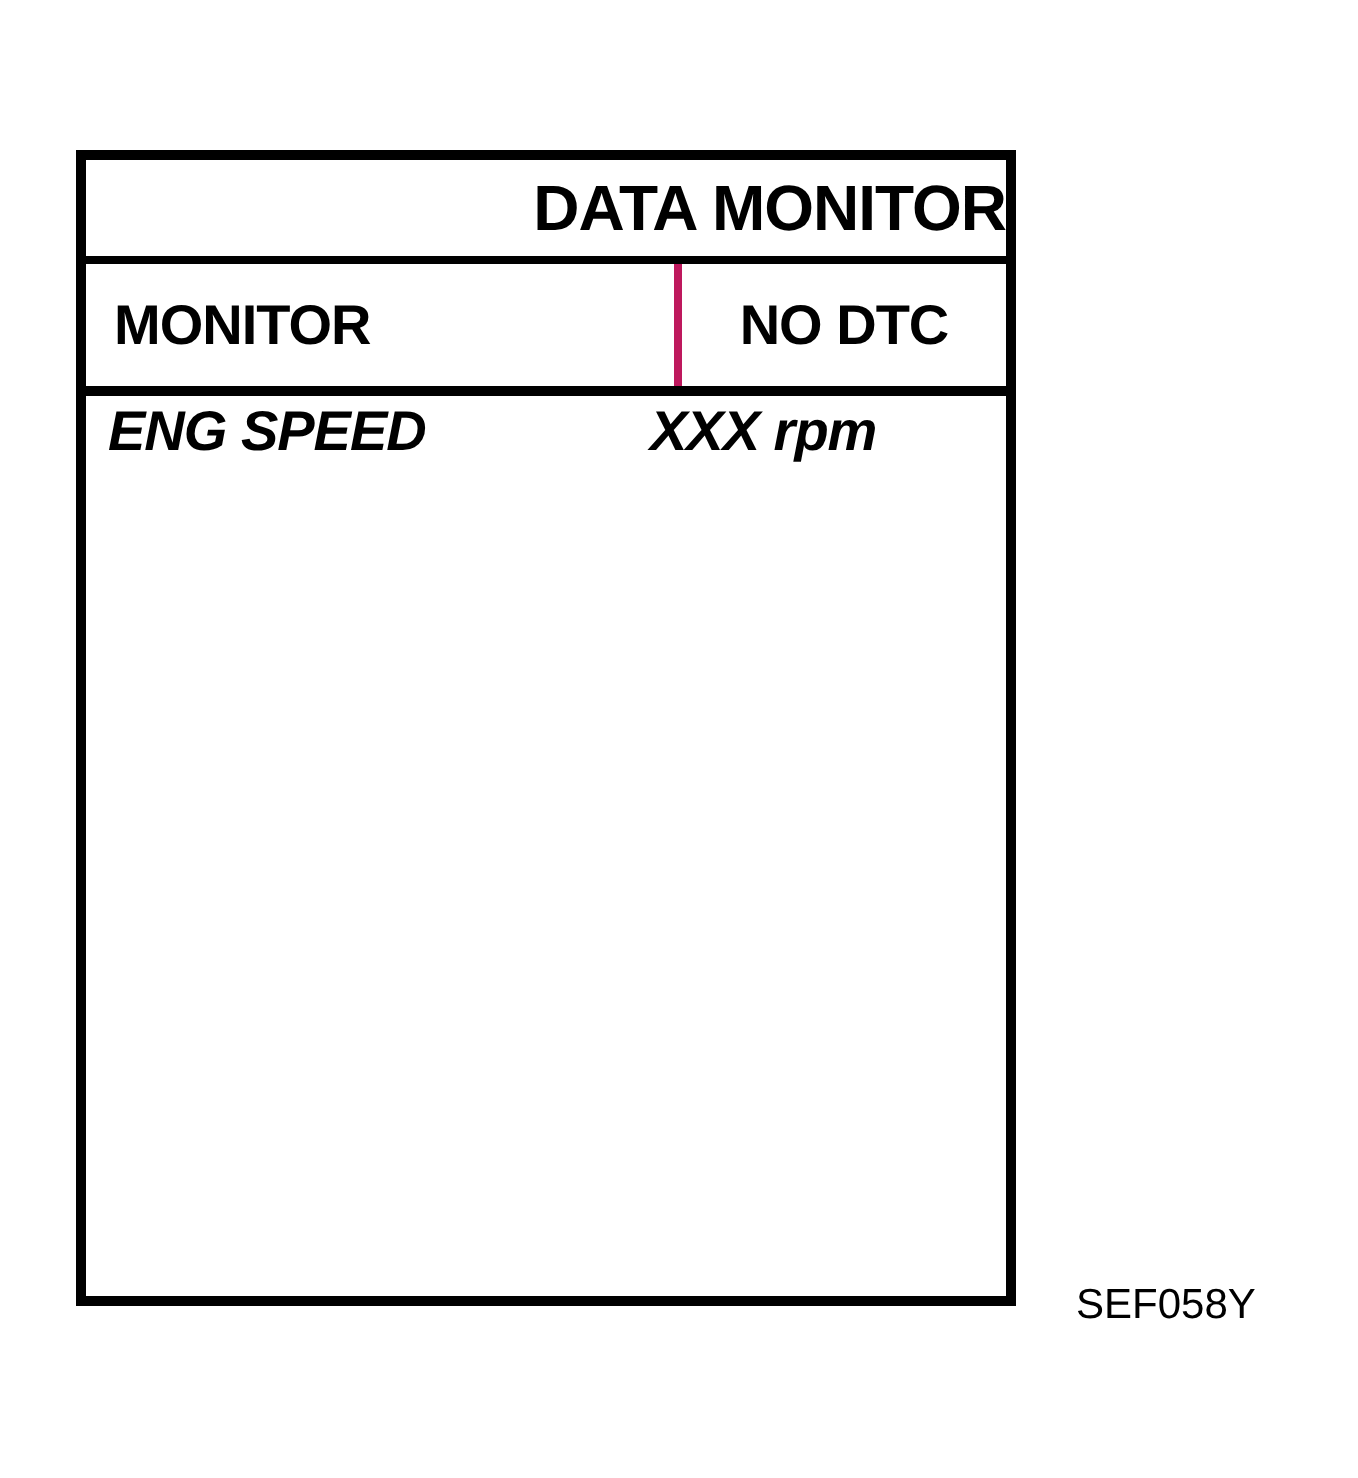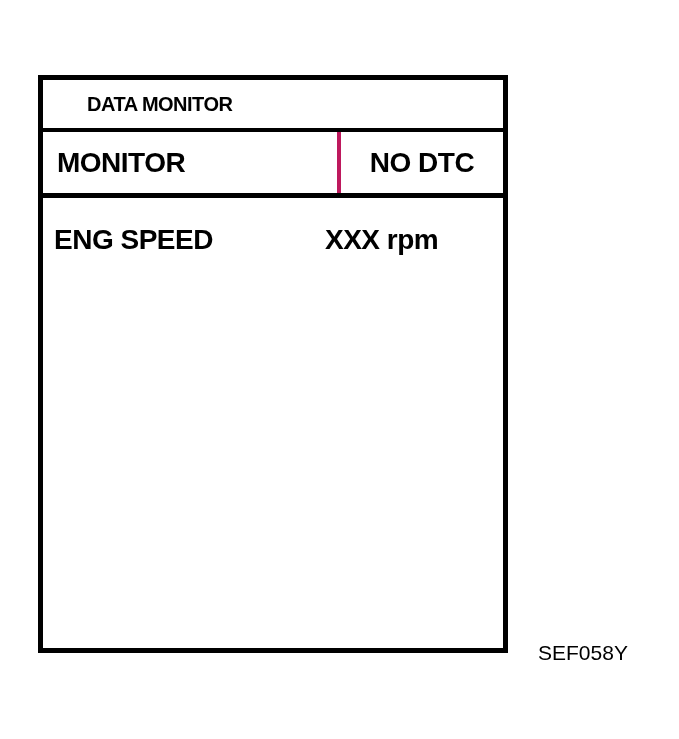--- a/index.html
+++ b/index.html
@@ -27,22 +27,22 @@
     display: flex;
     flex-direction: column;
     background: #ffffff;
   }
   .screen-title {
     height: 52px;
     box-sizing: border-box;
     border-bottom: 4px solid #000000;
     display: flex;
     align-items: center;
-    justify-content: flex-start;
-    font-size: 20px;
+    justify-content: flex-end;
+    font-size: 32px;
     font-weight: bold;
     letter-spacing: -0.5px;
     white-space: nowrap;
     padding-left: 44px;
   }
   .status-row {
     height: 66px;
     box-sizing: border-box;
     border-bottom: 5px solid #000000;
     display: flex;
@@ -67,21 +67,22 @@
     align-items: center;
     justify-content: center;
     font-size: 28px;
     font-weight: bold;
     letter-spacing: -0.5px;
     white-space: nowrap;
   }
   .screen-body {
     flex: 1;
     box-sizing: border-box;
-    padding: 26px 8px 0 11px;
+    padding: 2px 8px 0 11px;
+    font-style: italic;
   }
   .data-row {
     display: flex;
     flex-direction: row;
     align-items: baseline;
     font-size: 28px;
     font-weight: bold;
     letter-spacing: -0.5px;
     white-space: nowrap;
   }

